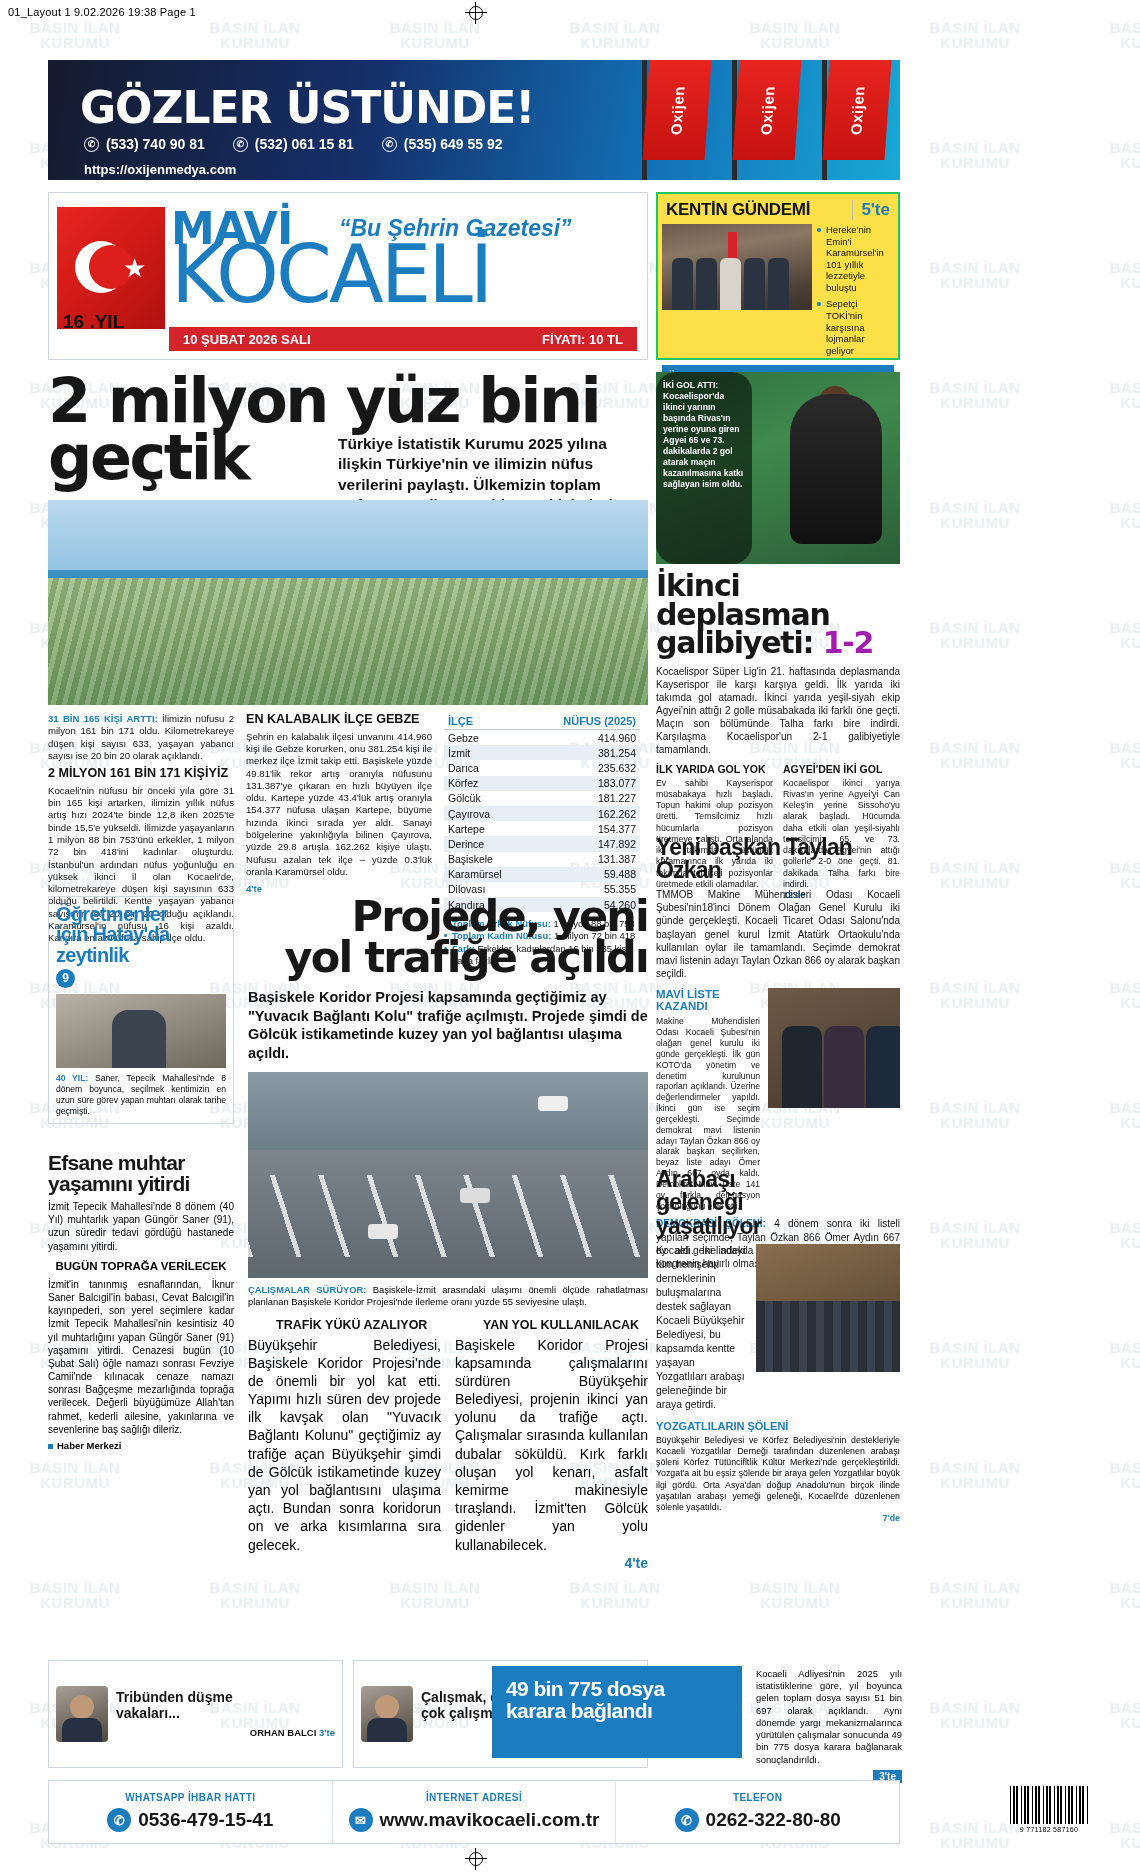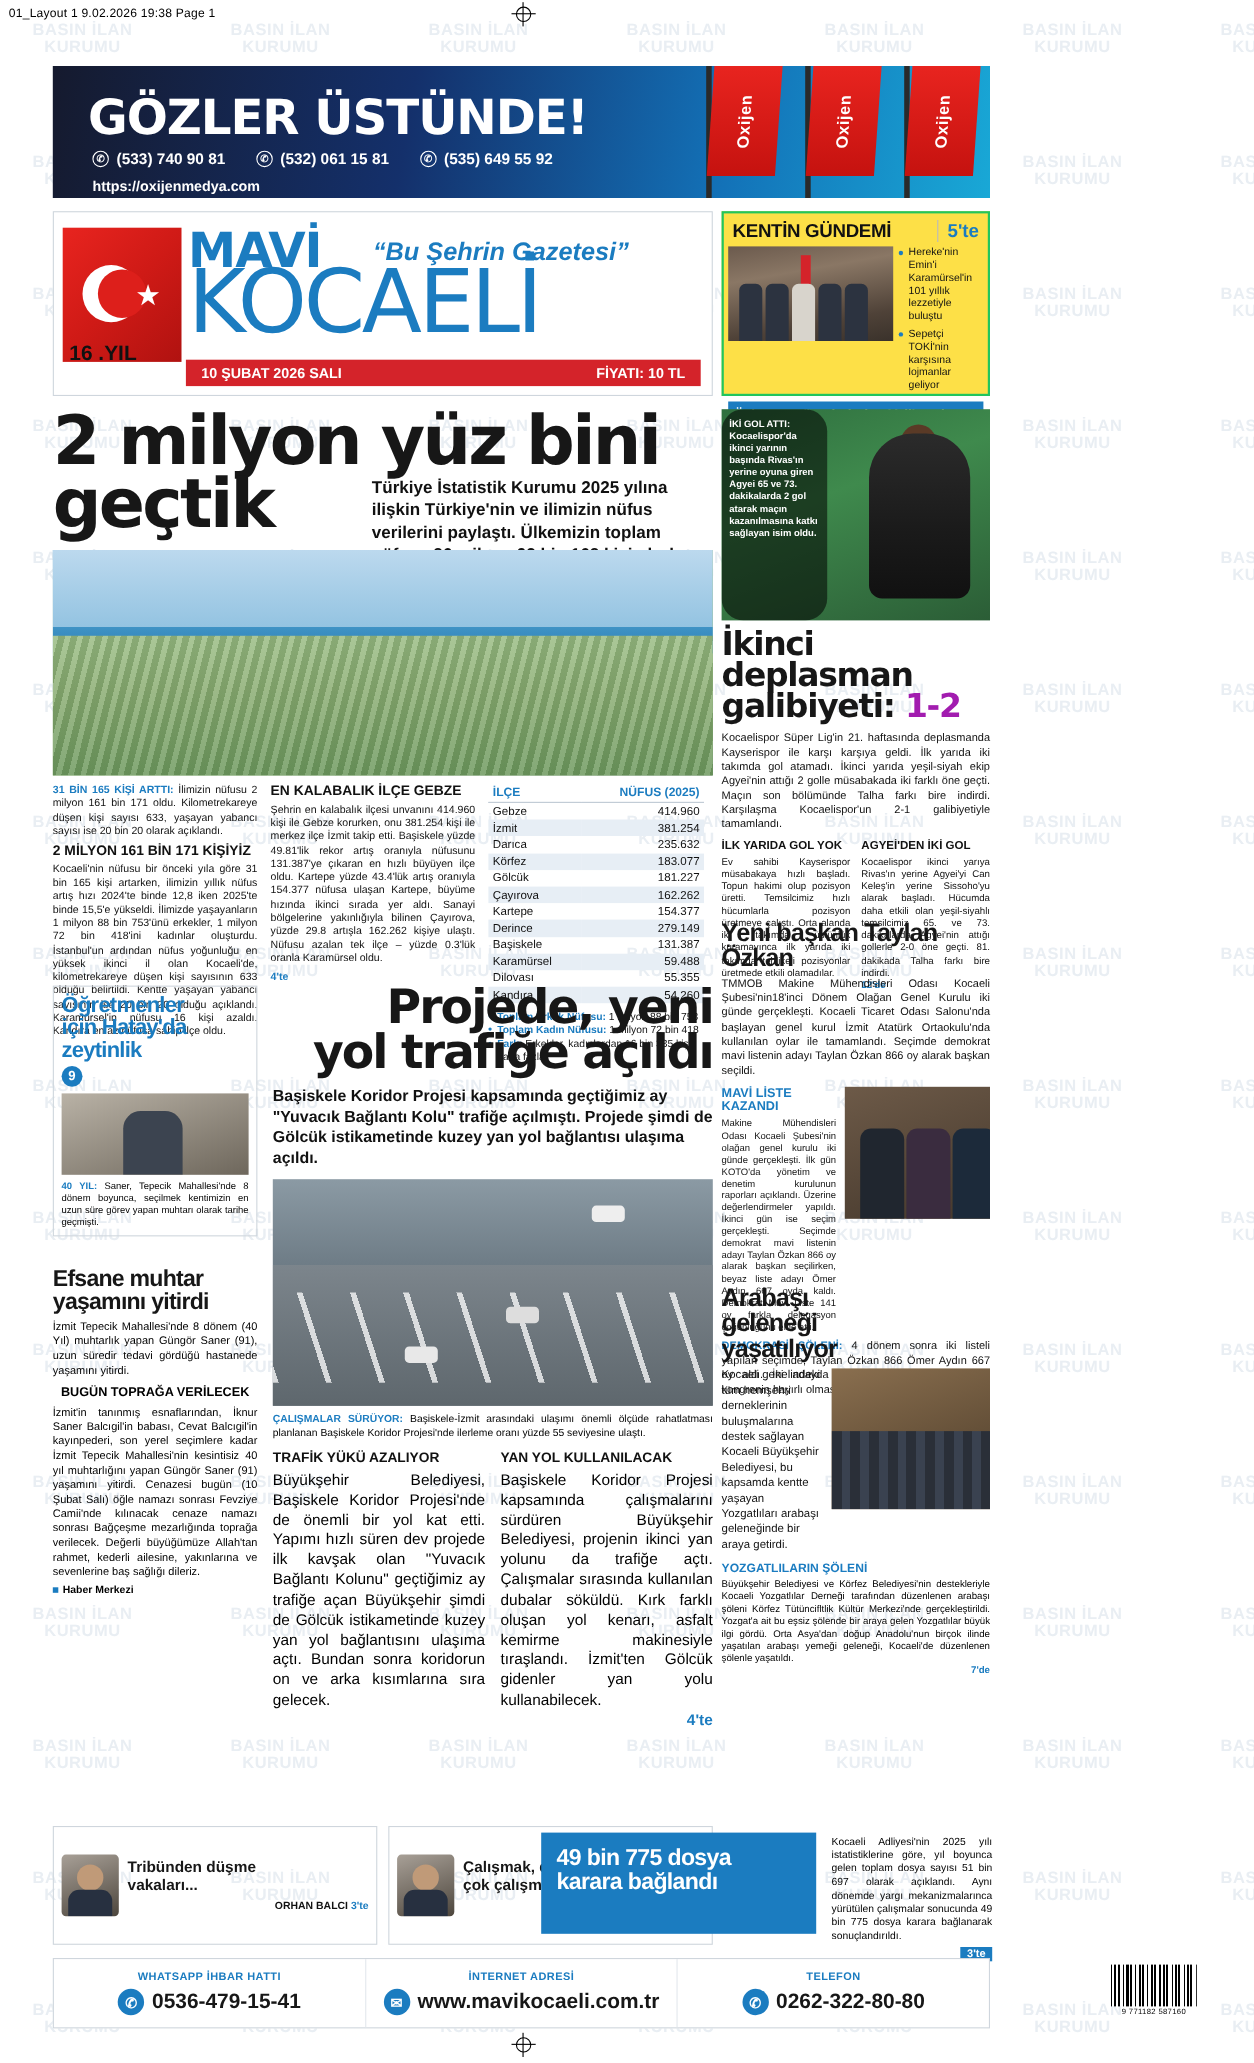--- a/index.html
+++ b/index.html
@@ -261,21 +261,21 @@
      background:linear-gradient(180deg,#8b9aa4 0%,#6e7c86 38%,#5b666e 100%);}
   .proje-photo .road{position:absolute;left:0;bottom:0;width:100%;height:62%;
      background:linear-gradient(180deg,#7c858c 0%,#5e676d 100%);}
   .proje-photo .lines{position:absolute;left:0;bottom:10%;width:100%;height:40%;
      background:repeating-linear-gradient(72deg,rgba(255,255,255,.75) 0 5px,transparent 5px 46px);}
   .proje-photo .car{position:absolute;width:30px;height:15px;background:#eee;border-radius:4px;}
   .proje-cap{font-size:9.4px;line-height:1.3;margin-top:6px;text-align:justify;}
   .proje-cap b{color:#1b7cc0;}
   .proje-cols{display:flex;gap:14px;margin-top:9px;}
   .proje-cols > div{flex:1;}
-  .proje-cols h4{font-size:12.5px;font-weight:bold;color:#111;margin-bottom:4px;}
+  .proje-cols h4{font-size:12.5px;font-weight:bold;color:#111;margin-bottom:4px;margin-left:28px;}
   .proje-cols p{font-size:14px;line-height:1.3;text-align:justify;}
   .proje-cols .pg{color:#1b7cc0;font-weight:bold;}
 
   
   .colstrip{position:absolute;left:48px;top:1660px;width:600px;height:108px;z-index:2;display:flex;gap:10px;}
   .colbox{flex:1;border:1px solid #cfd6dd;padding:7px;display:flex;gap:8px;align-items:center;}
   .colav{width:52px;height:56px;border-radius:4px;background:linear-gradient(160deg,#a8a097,#4d463d);position:relative;overflow:hidden;flex:none;}
   .colav .h{position:absolute;left:14px;top:9px;width:24px;height:24px;border-radius:50%;background:#c09a78;}
   .colav .b{position:absolute;left:6px;bottom:0;width:40px;height:24px;background:#273040;border-radius:10px 10px 0 0;}
   .colbox .txt{flex:1;}
@@ -570,21 +570,21 @@
             <tr>
               <td>Çayırova</td>
               <td class="r">162.262</td>
             </tr>
             <tr>
               <td>Kartepe</td>
               <td class="r">154.377</td>
             </tr>
             <tr>
               <td>Derince</td>
-              <td class="r">279.149</td>
+              <td class="r">147.892</td>
             </tr>
             <tr>
               <td>Başiskele</td>
               <td class="r">131.387</td>
             </tr>
             <tr>
               <td>Karamürsel</td>
               <td class="r">59.488</td>
             </tr>
             <tr>

